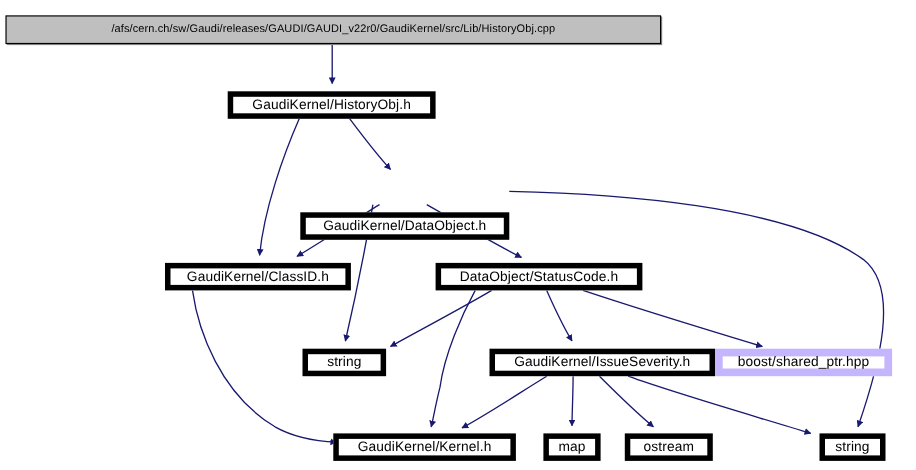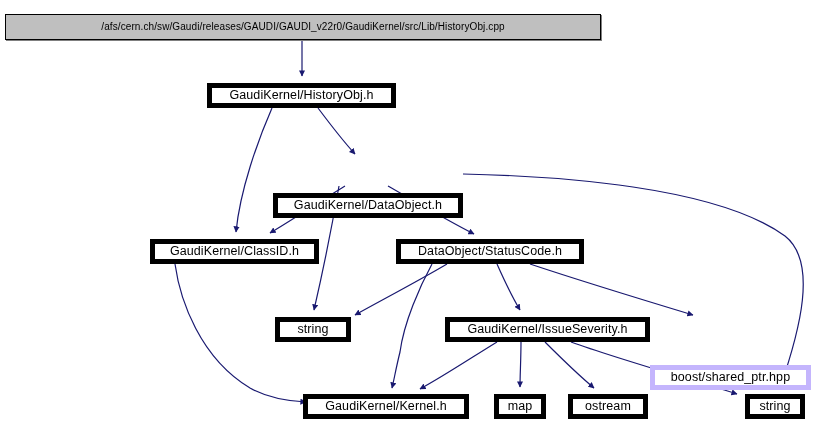--- a/index.html
+++ b/index.html
@@ -40,22 +40,21 @@
     background: #bfbfbf;
     border: 1px solid #000000;
     box-shadow: 1px 1px 0 0 #808080;
   }
   .node-normal {
     background: #ffffff;
     border: 5px solid #000000;
   }
   .node-external {
     background: #ffffff;
-    border: 5px solid #c4b5fd;
-    margin-top: 48px;
+    border: 7px solid #c4b5fd;
   }
 </style>
 </head>
 <body>
 
 <div id="graph-canvas">
 
   <svg id="edge-layer" viewBox="0 0 833 427" width="833" height="427" xmlns="http://www.w3.org/2000/svg">
     <defs>
       <marker id="arrow" viewBox="0 0 10 10" refX="9" refY="5" markerWidth="5.2" markerHeight="5.2" orient="auto-start-reverse">

